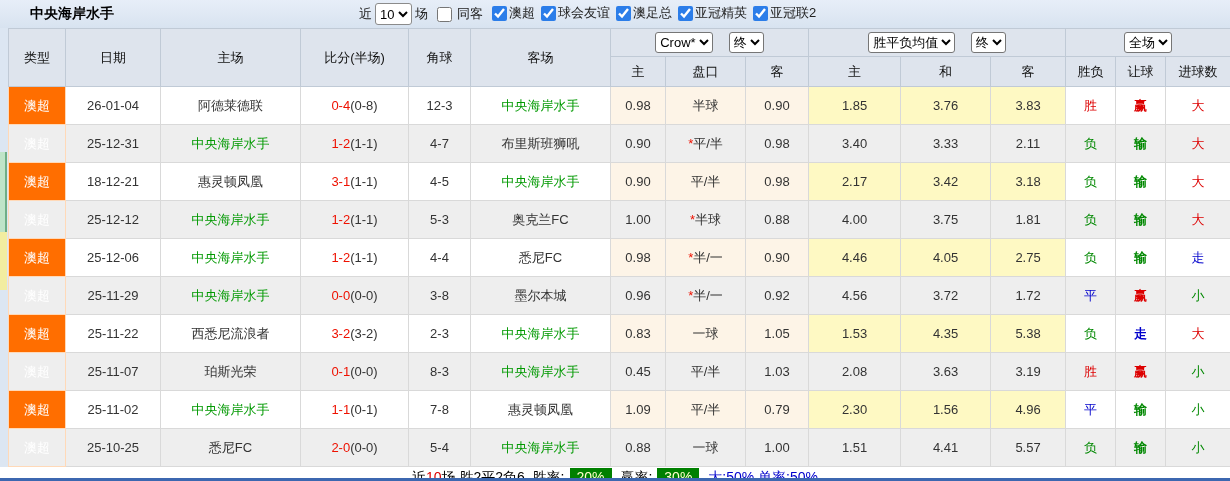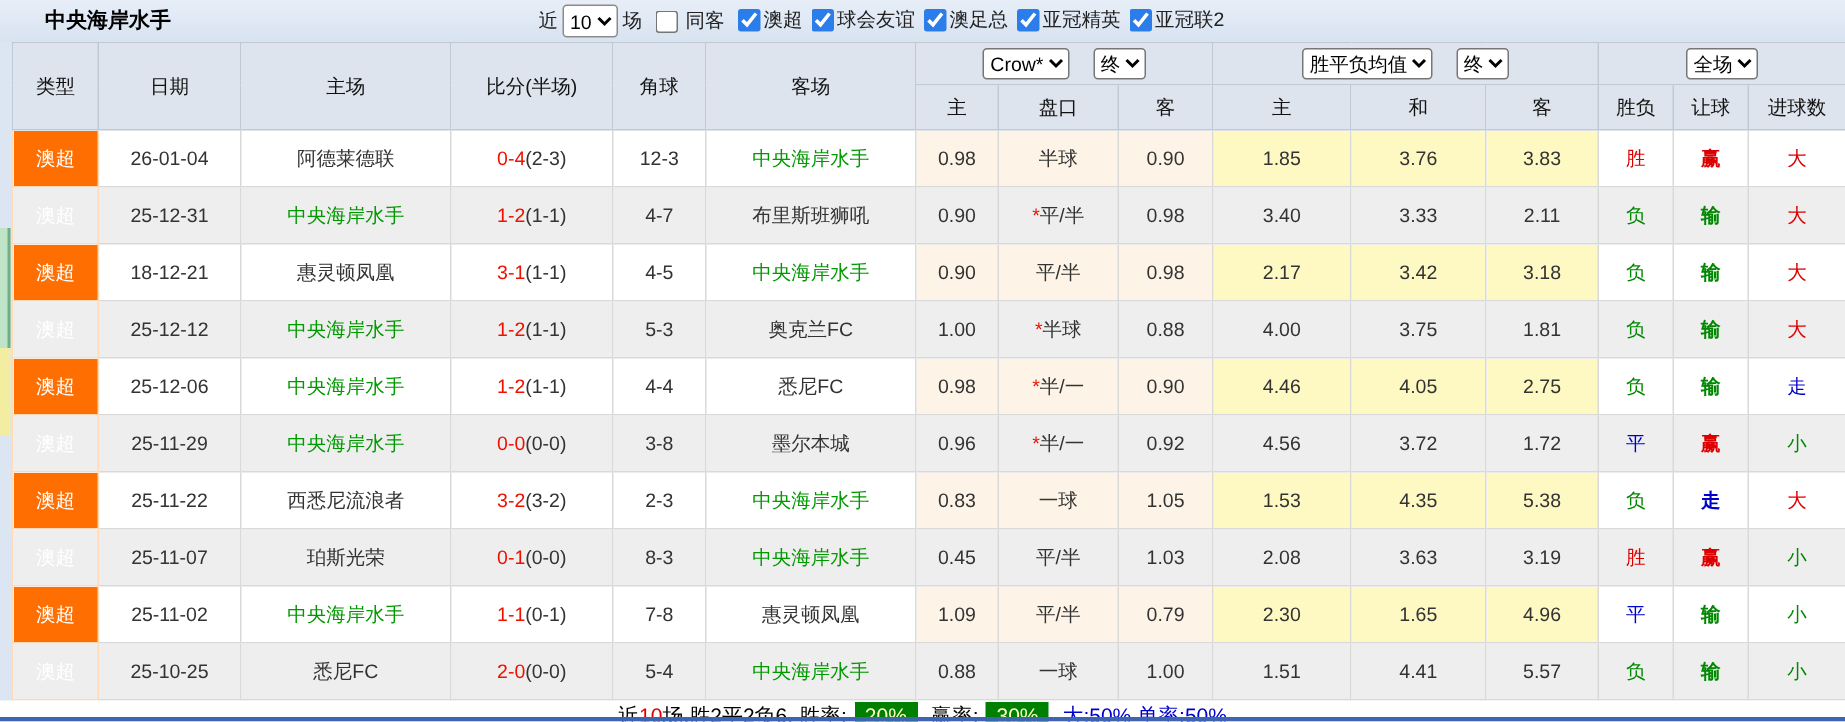--- a/index.html
+++ b/index.html
@@ -137,21 +137,21 @@
       <th>胜负</th>
       <th>让球</th>
       <th>进球数</th>
     </tr>
   </thead>
   <tbody id="rows-body">
       <tr>
     <td class="type">澳超</td>
     <td>26-01-04</td>
     <td>阿德莱德联</td>
-    <td><span class="score-main">0-4</span><span class="half">(2-3)</span></td>
+    <td><span class="score-main">0-4</span><span class="half">(0-8)</span></td>
     <td>12-3</td>
     <td class="team-green">中央海岸水手</td>
     <td class="cream">0.98</td>
     <td class="cream"><span class="ast"></span><span>半球</span></td>
     <td class="cream">0.90</td>
     <td class="bluecol">1.85</td>
     <td class="bluecol">3.76</td>
     <td class="bluecol">3.83</td>
     <td class="red">胜</td>
     <td class="hr-cell red">赢</td>
@@ -280,21 +280,21 @@
     <td class="type">澳超</td>
     <td>25-11-02</td>
     <td class="team-green">中央海岸水手</td>
     <td><span class="score-main">1-1</span><span class="half">(0-1)</span></td>
     <td>7-8</td>
     <td>惠灵顿凤凰</td>
     <td class="cream">1.09</td>
     <td class="cream"><span class="ast"></span><span>平/半</span></td>
     <td class="cream">0.79</td>
     <td class="bluecol">2.30</td>
-    <td class="bluecol">1.65</td>
+    <td class="bluecol">1.56</td>
     <td class="bluecol">4.96</td>
     <td class="blue">平</td>
     <td class="hr-cell green">输</td>
     <td class="green">小</td>
   </tr>
       <tr class="alt">
     <td class="type">澳超</td>
     <td>25-10-25</td>
     <td>悉尼FC</td>
     <td><span class="score-main">2-0</span><span class="half">(0-0)</span></td>

